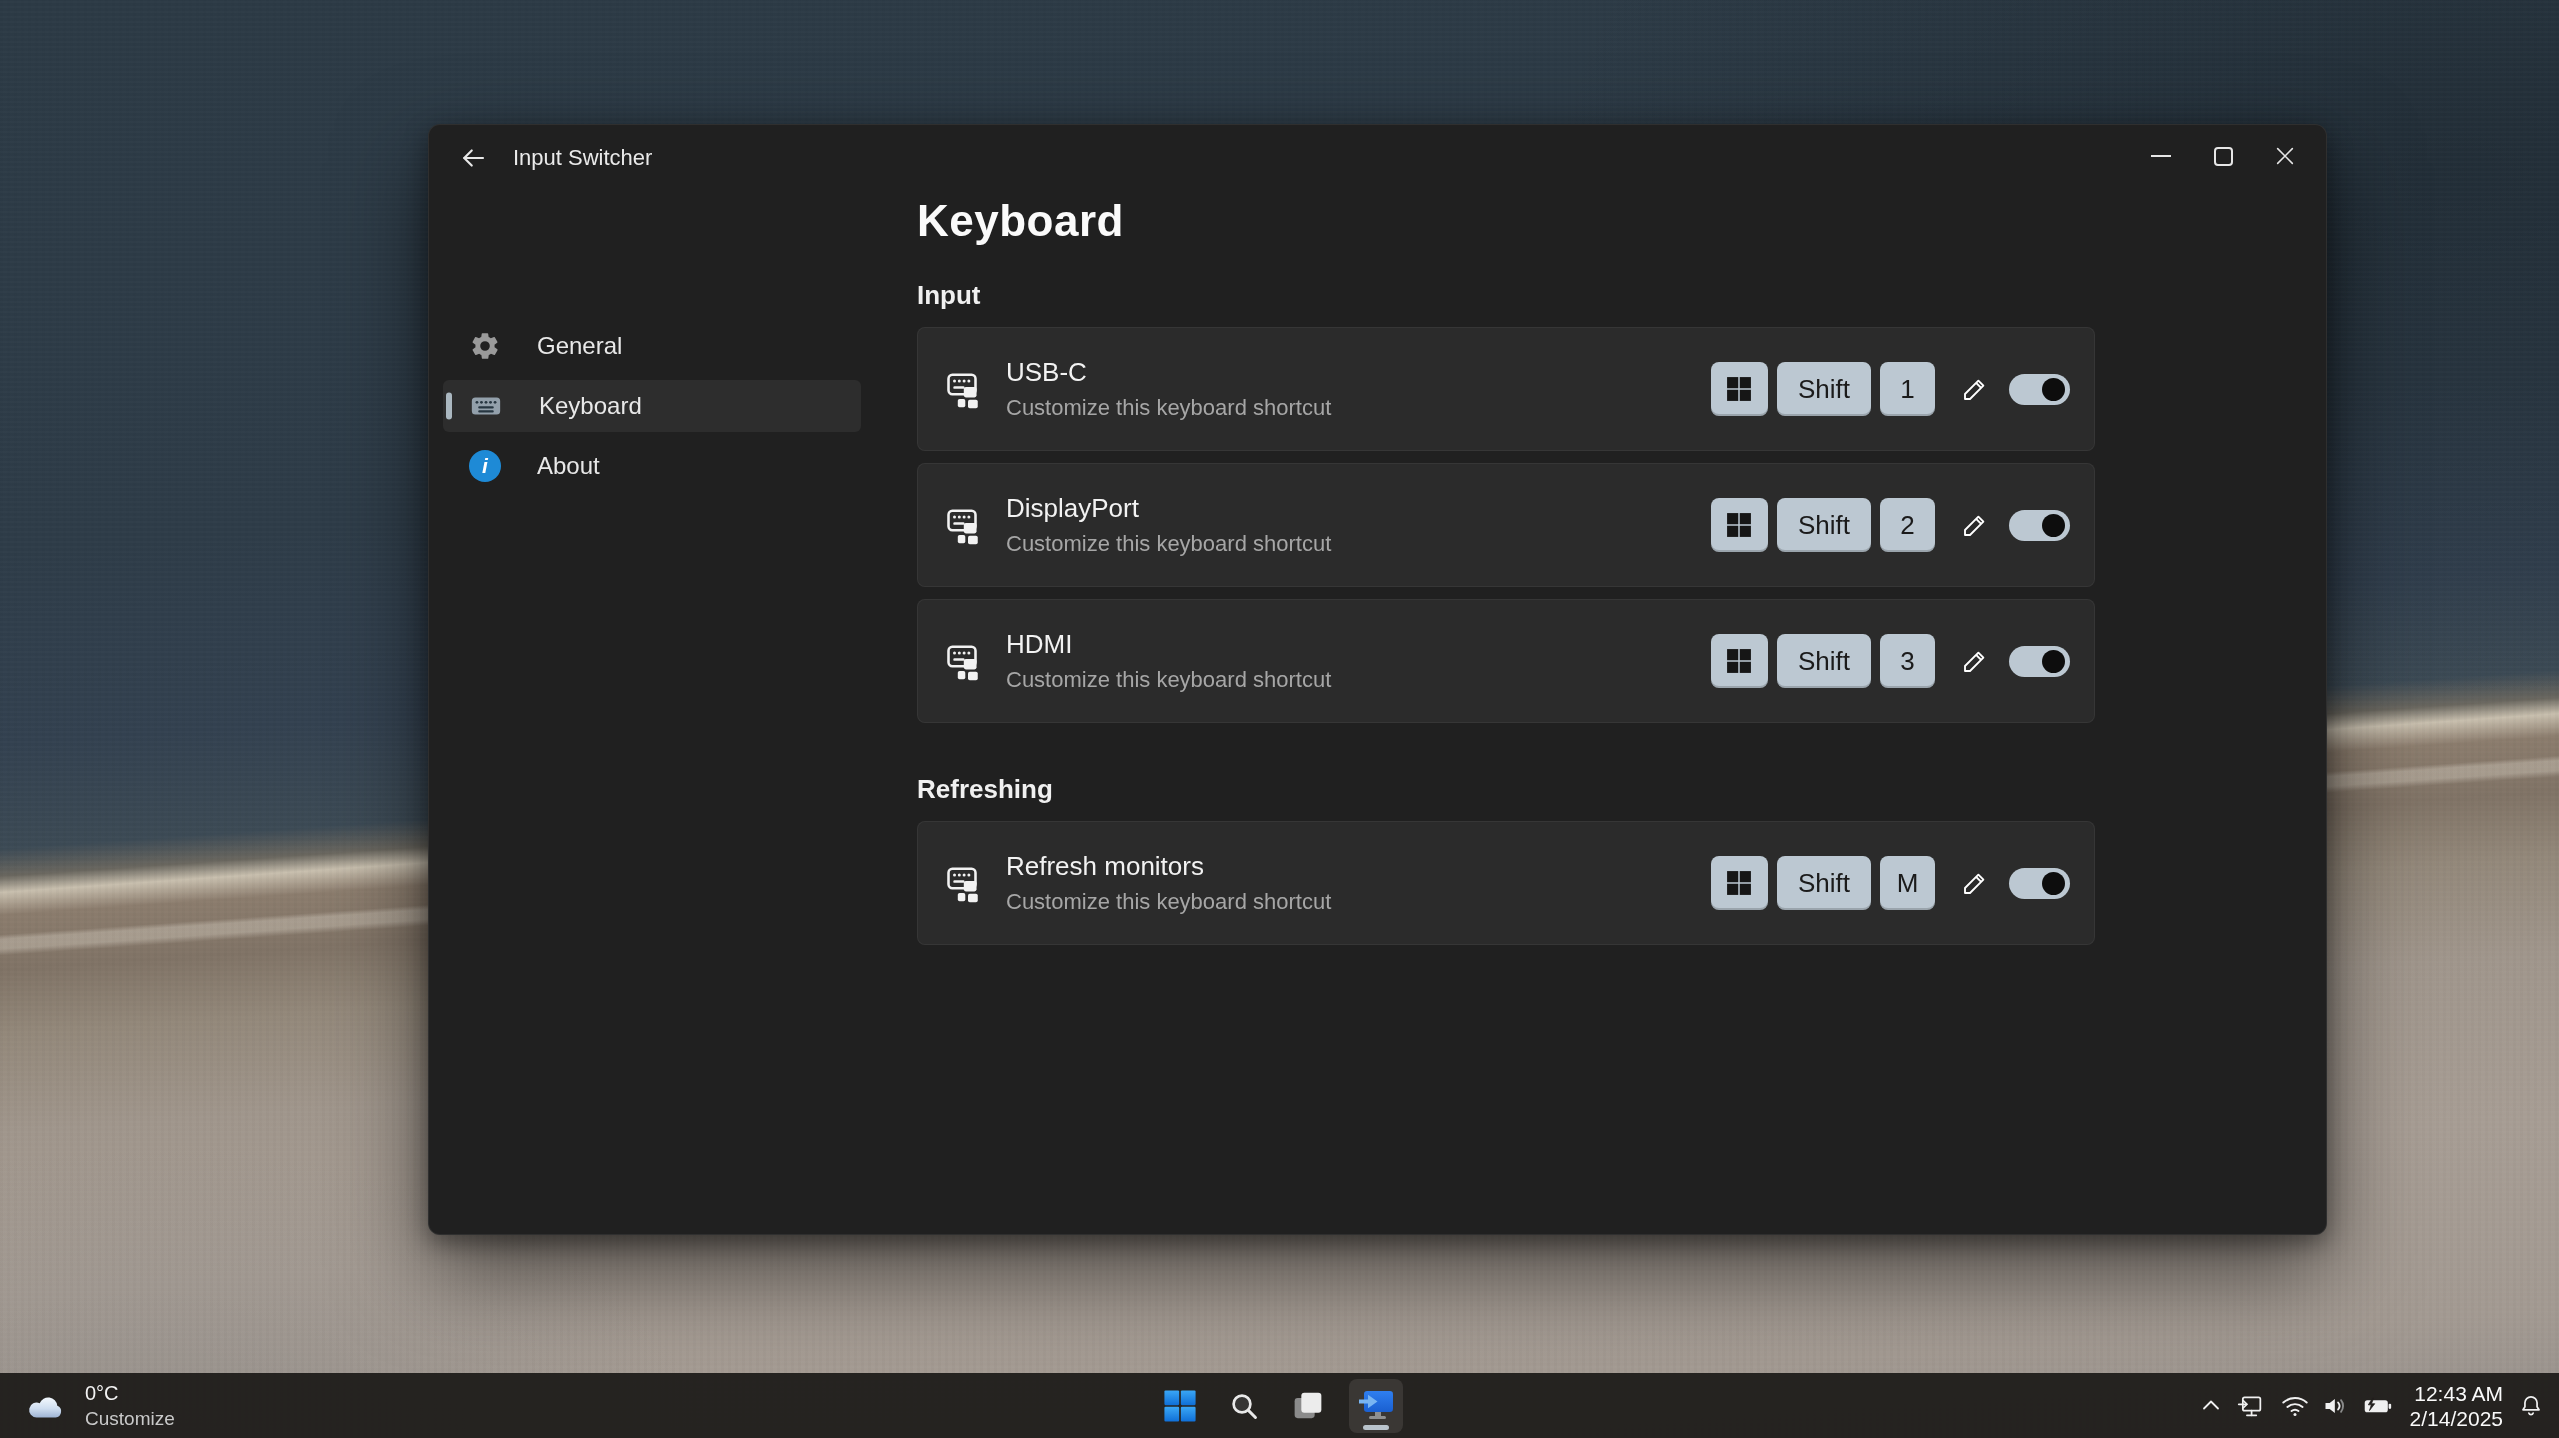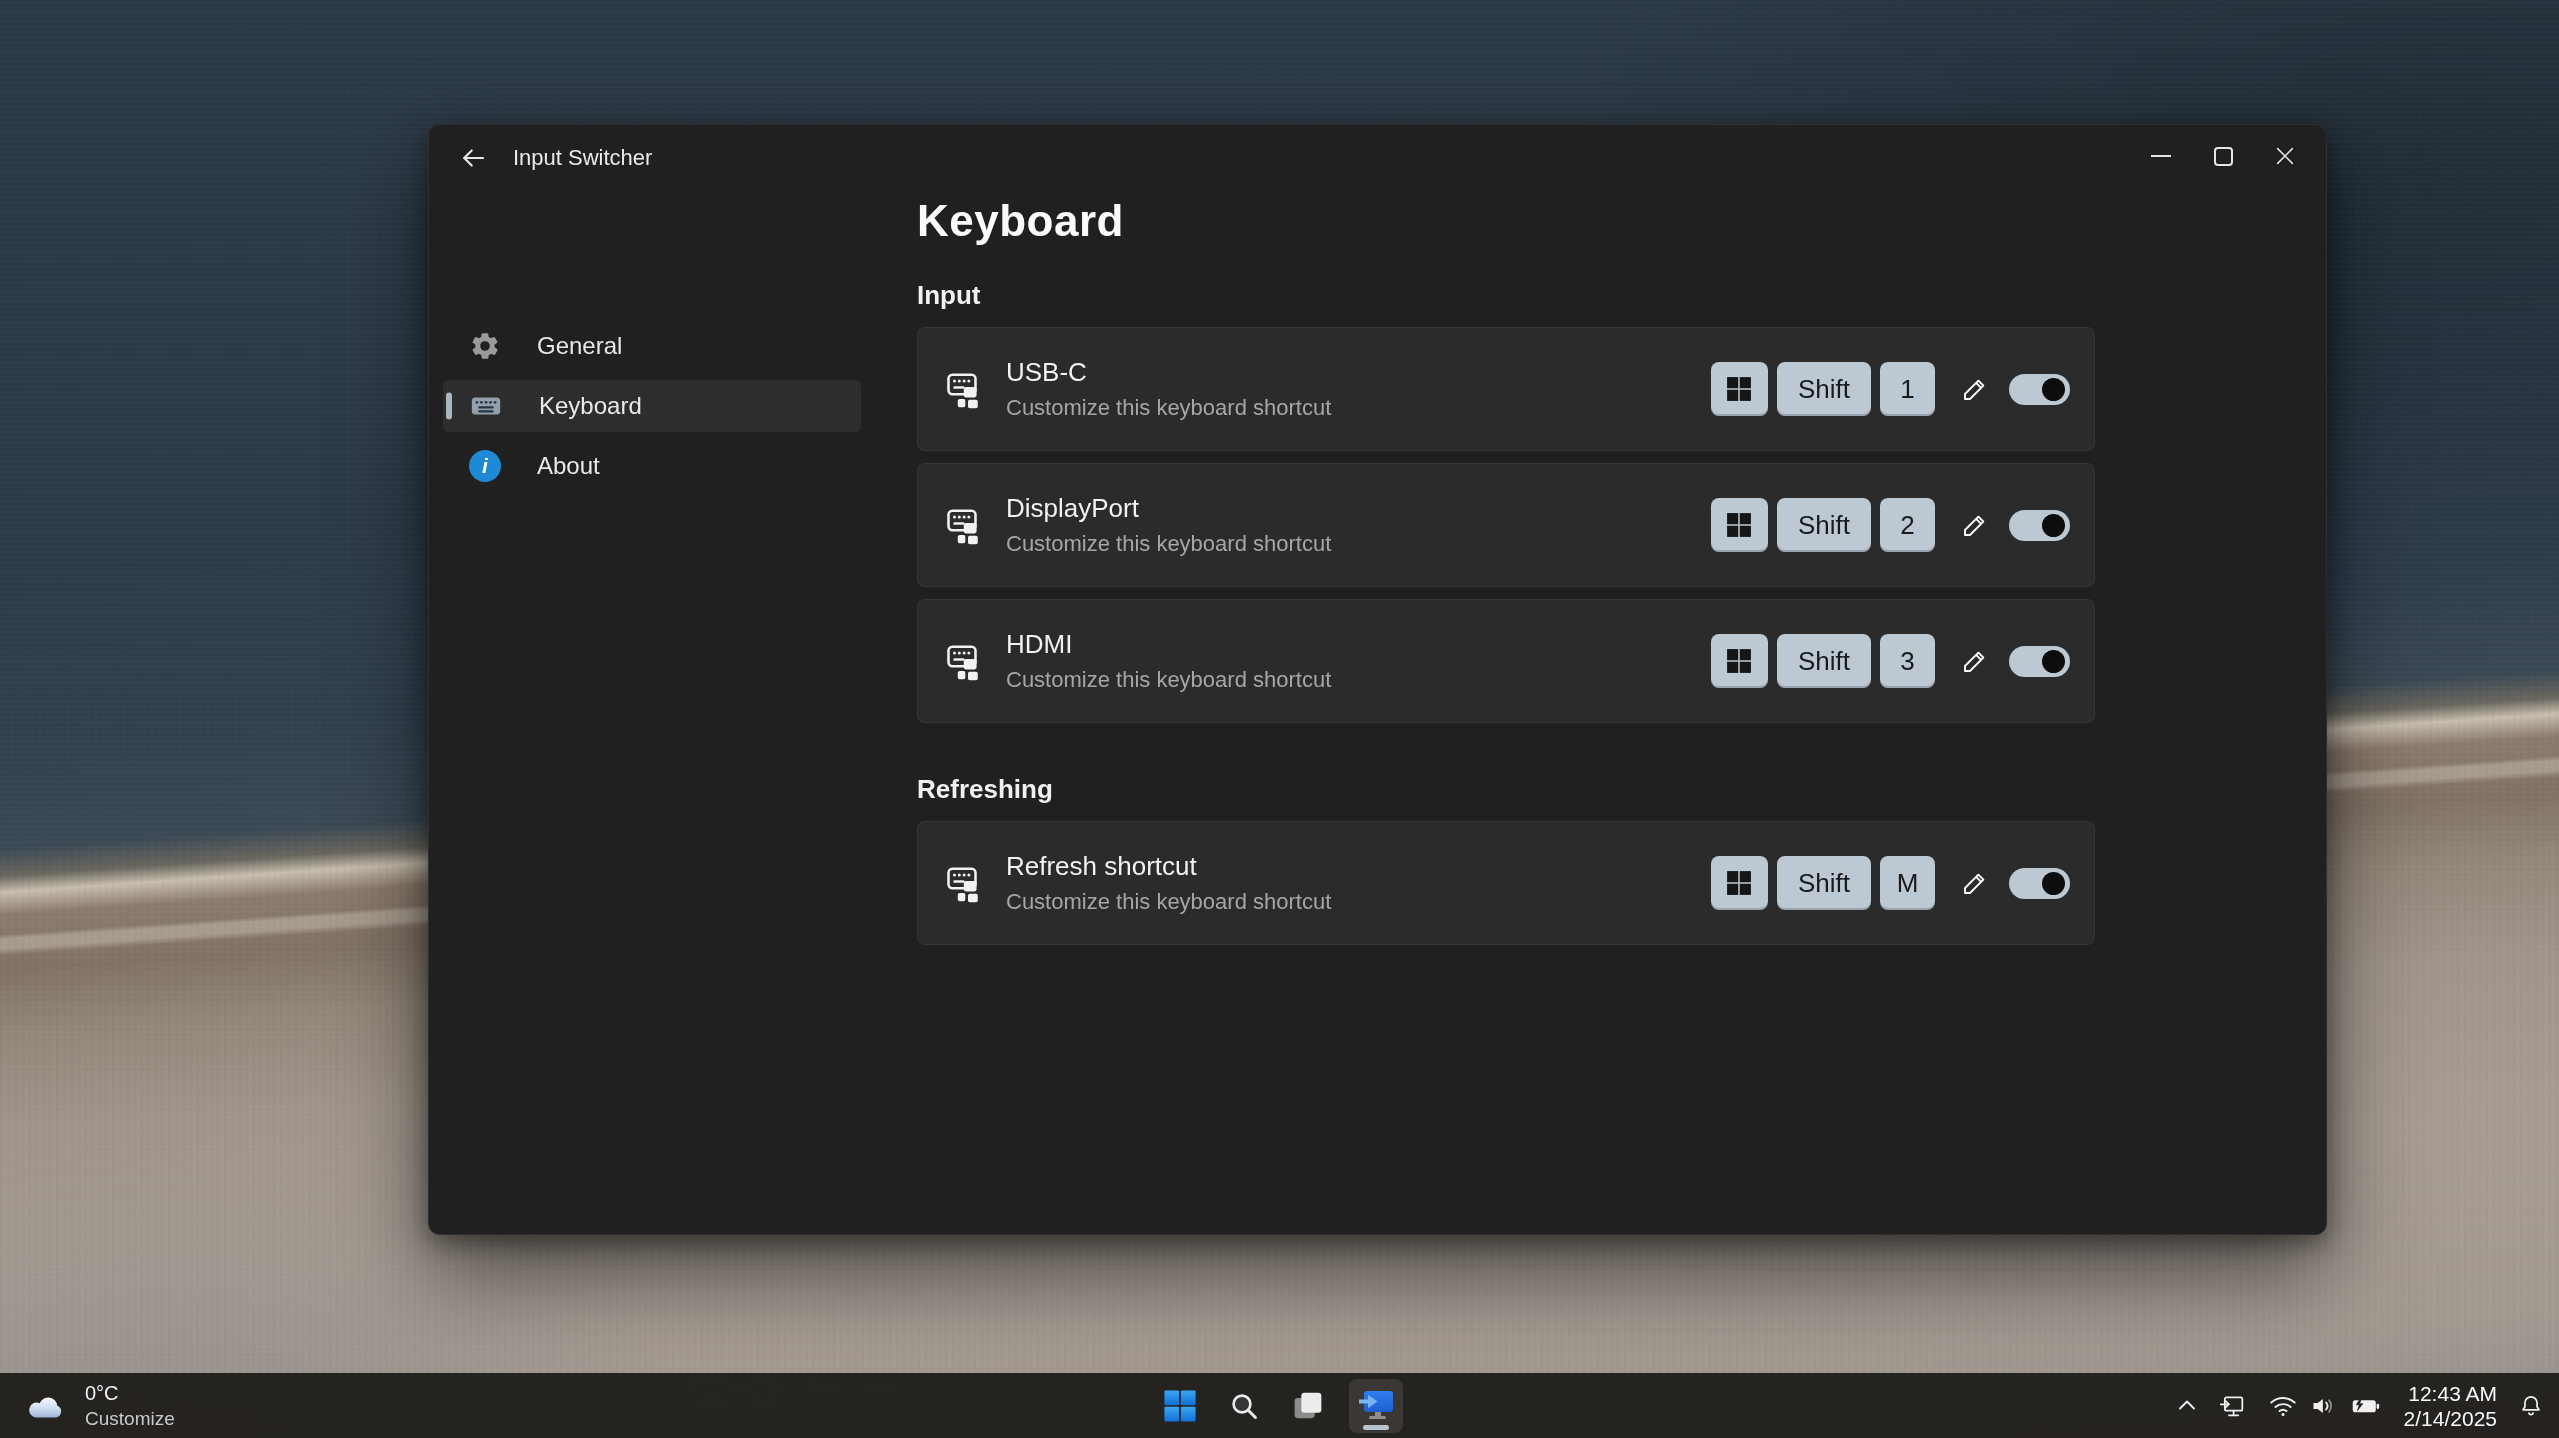--- a/index.html
+++ b/index.html
@@ -81,21 +81,21 @@
              padding:0 10px; border-radius:6px; cursor:pointer; }
   .weather-temp { font-size:20px; color:#f2f2f2; }
   .weather-cond { font-size:19px; color:#c9c9c9; margin-top:3px; }
   .tb-center { position:absolute; left:50%; top:0; height:65px; transform:translateX(-50%);
                display:flex; align-items:center; gap:18px; }
   .tb-btn { width:46px; height:46px; border:none; background:none; border-radius:6px; cursor:pointer;
             display:flex; align-items:center; justify-content:center; }
   .tb-btn.app-active { width:54px; height:54px; background:#3a3734; border-radius:8px; position:relative; }
   .app-pill { position:absolute; bottom:3px; left:50%; transform:translateX(-50%);
               width:26px; height:5px; border-radius:3px; background:#b9c3cb; }
-  .tray { position:absolute; right:8px; top:0; height:65px; display:flex; align-items:center; gap:6px; }
+  .tray { position:absolute; right:8px; top:0; height:65px; display:flex; align-items:center; }
   .tray-btn { background:none; border:none; height:46px; border-radius:6px; cursor:pointer;
               display:flex; align-items:center; justify-content:center; padding:0 7px; }
   .status-cluster { display:flex; align-items:center; gap:13px; padding:0 9px; }
   .clock { text-align:right; font-size:21px; line-height:25px; color:#fafafa; padding:0 8px; cursor:pointer; }
 </style>
 </head>
 <body>
 
 <div class="desktop">
 
@@ -298,21 +298,21 @@
                 <circle cx="13.4" cy="8.6" r="1"></circle>
                 <circle cx="16.6" cy="8.6" r="1"></circle>
                 <rect x="6.2" y="12.2" width="7.5" height="1.7" rx="0.8"></rect>
                 <rect x="13.2" y="12.6" width="8.5" height="7" rx="1.4"></rect>
                 <rect x="9.2" y="20.6" width="5" height="5.6" rx="1.2"></rect>
                 <rect x="16" y="21.2" width="6.5" height="5.6" rx="1.2"></rect>
               </g>
             </svg>
         </span>
         <div class="row-text">
-          <div class="row-title">Refresh shortcut</div>
+          <div class="row-title">Refresh monitors</div>
           <div class="row-sub">Customize this keyboard shortcut</div>
         </div>
         <div class="row-actions">
           <span class="chip win">
               <svg width="26" height="26" viewBox="0 0 24 24" fill="#161616">
                 <rect x="1" y="1" width="10.3" height="10.3"></rect>
                 <rect x="12.7" y="1" width="10.3" height="10.3"></rect>
                 <rect x="1" y="12.7" width="10.3" height="10.3"></rect>
                 <rect x="12.7" y="12.7" width="10.3" height="10.3"></rect>
               </svg>

